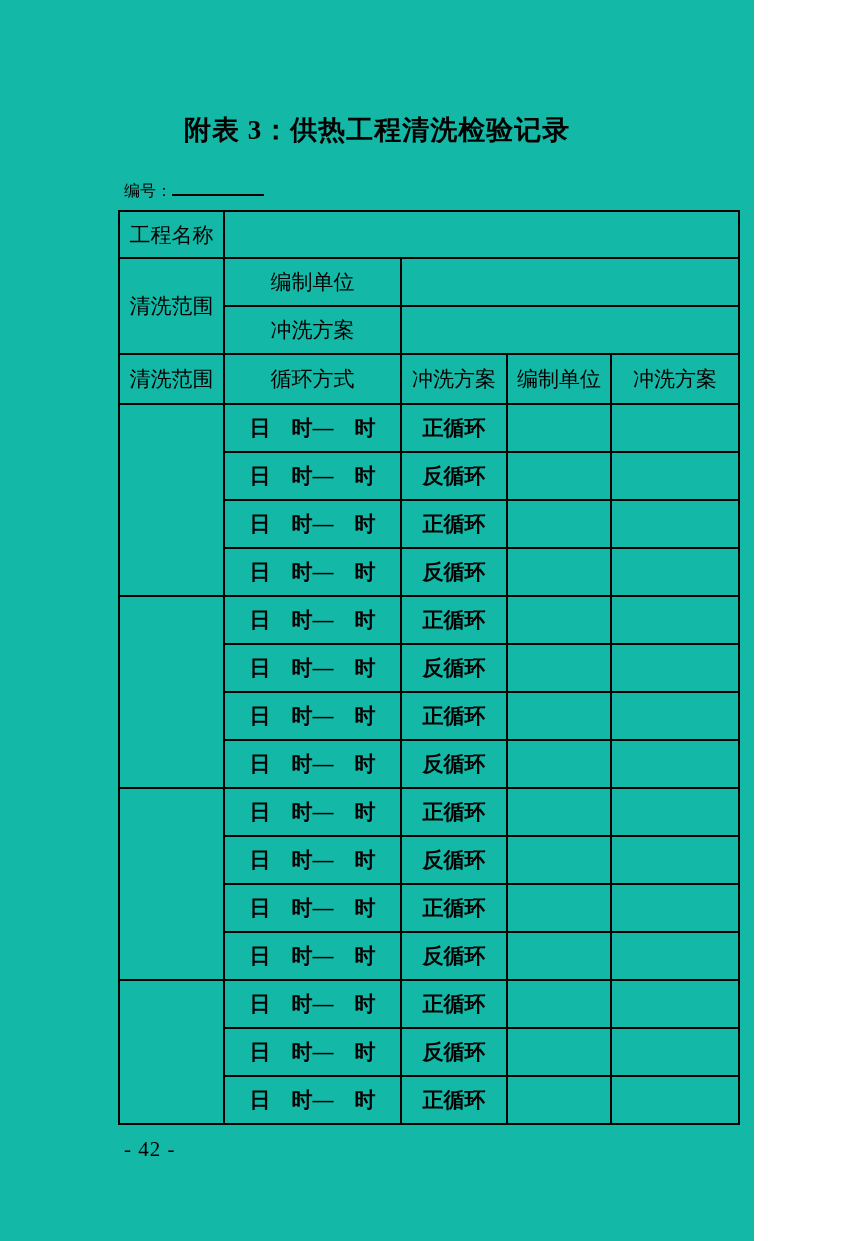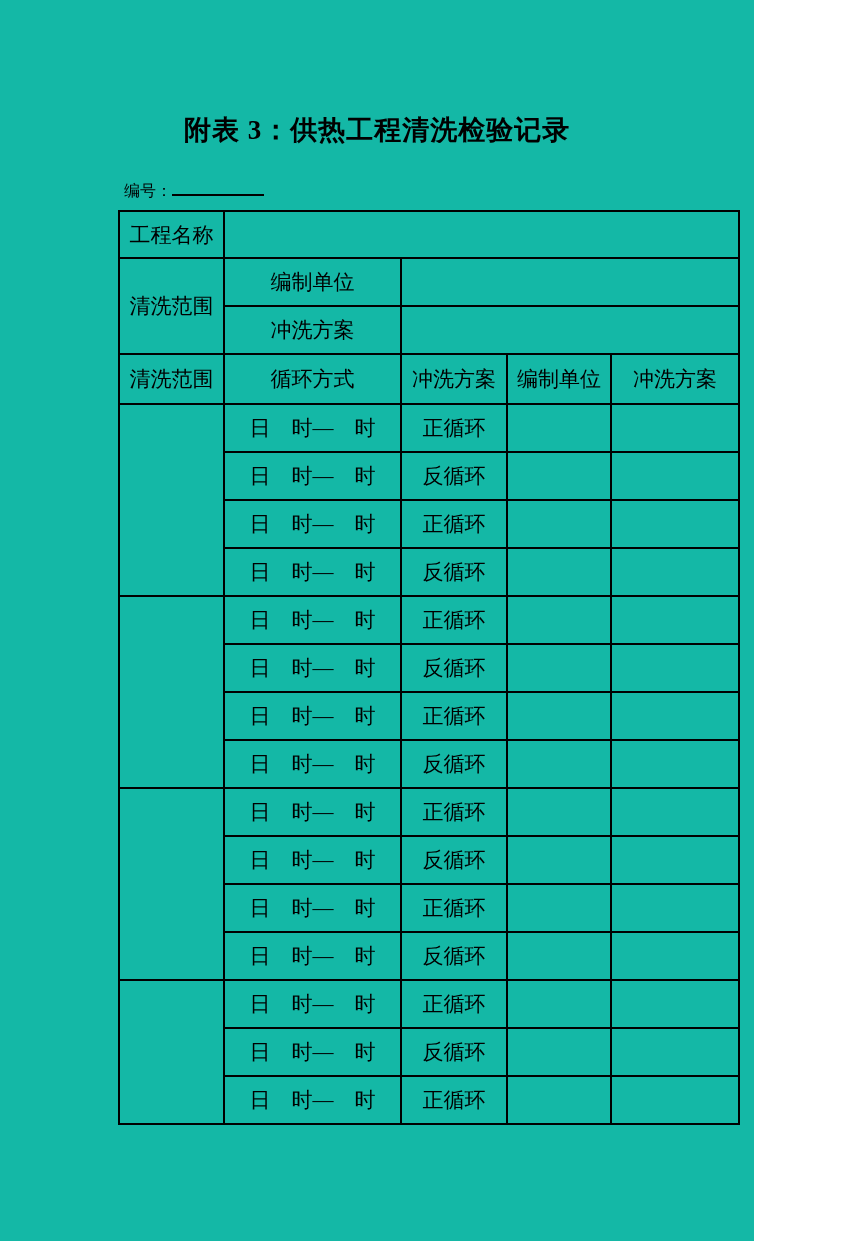--- a/index.html
+++ b/index.html
@@ -42,21 +42,21 @@
     border:2px solid #000;
     font-size:21px;
     padding:0;
     vertical-align:middle;
     text-align:center;
     overflow:hidden;
   }
   tr.r-project{height:47px;border-radius:11px;}
   tr.r-plan{height:48px;}
   tr.r-head{height:50px;font-family:Liberation Serif, serif;}
-  tr.data-row{height:48px;}
+  tr.data-row{height:48px;font-weight:bold;}
   td.lbl-left{text-align:left;padding-left:8px;}
   td.date-cell{text-align:center;}
   .footer-pagenum{
     margin:12px 0 0 124px;
     font-size:21px;
     letter-spacing:1px;
   }
 </style>
 </head>
 <body>
@@ -189,14 +189,15 @@
         </tr>
         <tr class="data-row">
           <td class="date-cell">日　时—　时</td>
           <td>正循环</td>
           <td></td>
           <td></td>
         </tr>
       </tbody>
   </table>
 
+  <div class="footer-pagenum">- 42 -</div>
 
 </div>
 
 </body></html>

